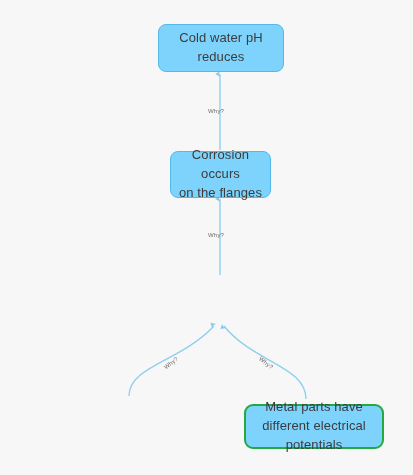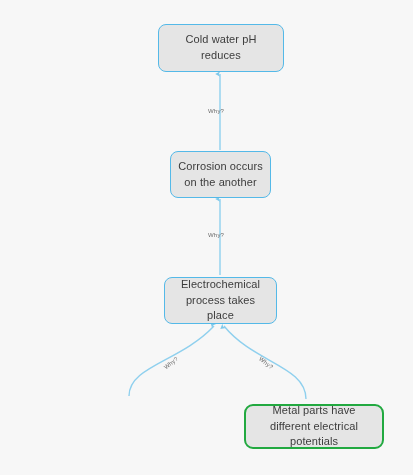--- a/index.html
+++ b/index.html
@@ -26,28 +26,28 @@
     position: absolute;
     left: 0;
     top: 0;
     width: 413px;
     height: 475px;
     pointer-events: none;
   }
   .node {
     position: absolute;
     box-sizing: border-box;
-    background: #e5e5e5;
+    background: #7dd3fc;
     border-radius: 8px;
     display: flex;
     align-items: center;
     justify-content: center;
     text-align: center;
     color: #3c3c3c;
-    font-size: 11px;
+    font-size: 13px;
     line-height: 1.45;
     letter-spacing: 0.1px;
     padding: 4px 6px;
     z-index: 2;
   }
   .node-text {
     display: block;
     white-space: pre-line;
   }
   .node-blue {
@@ -99,27 +99,23 @@
 
     <path d="M306,399 C306,366 254,363 224,326" fill="none" stroke="#8fd0ee" stroke-width="1.4" marker-end="url(#arrow-up)"></path>
   </svg>
 
   <div class="node node-blue" style="left:158px; top:24px; width:126px; height:48px;">
     <span class="node-text">Cold water pH reduces</span>
   </div>
 
   <div class="node node-blue" style="left:170px; top:151px; width:101px; height:47px;">
     <span class="node-text">Corrosion occurs
-on the another</span>
+on the flanges</span>
   </div>
 
-  <div class="node node-blue" style="left:164px; top:277px; width:113px; height:47px;">
-    <span class="node-text">Electrochemical
-process takes place</span>
-  </div>
 
 
   <div class="node node-green" style="left:244px; top:404px; width:140px; height:45px;">
     <span class="node-text">Metal parts have
 different electrical potentials</span>
   </div>
 
   <div class="edge-label" style="left:208px; top:108px;">Why?</div>
 
   <div class="edge-label" style="left:208px; top:232px;">Why?</div>

